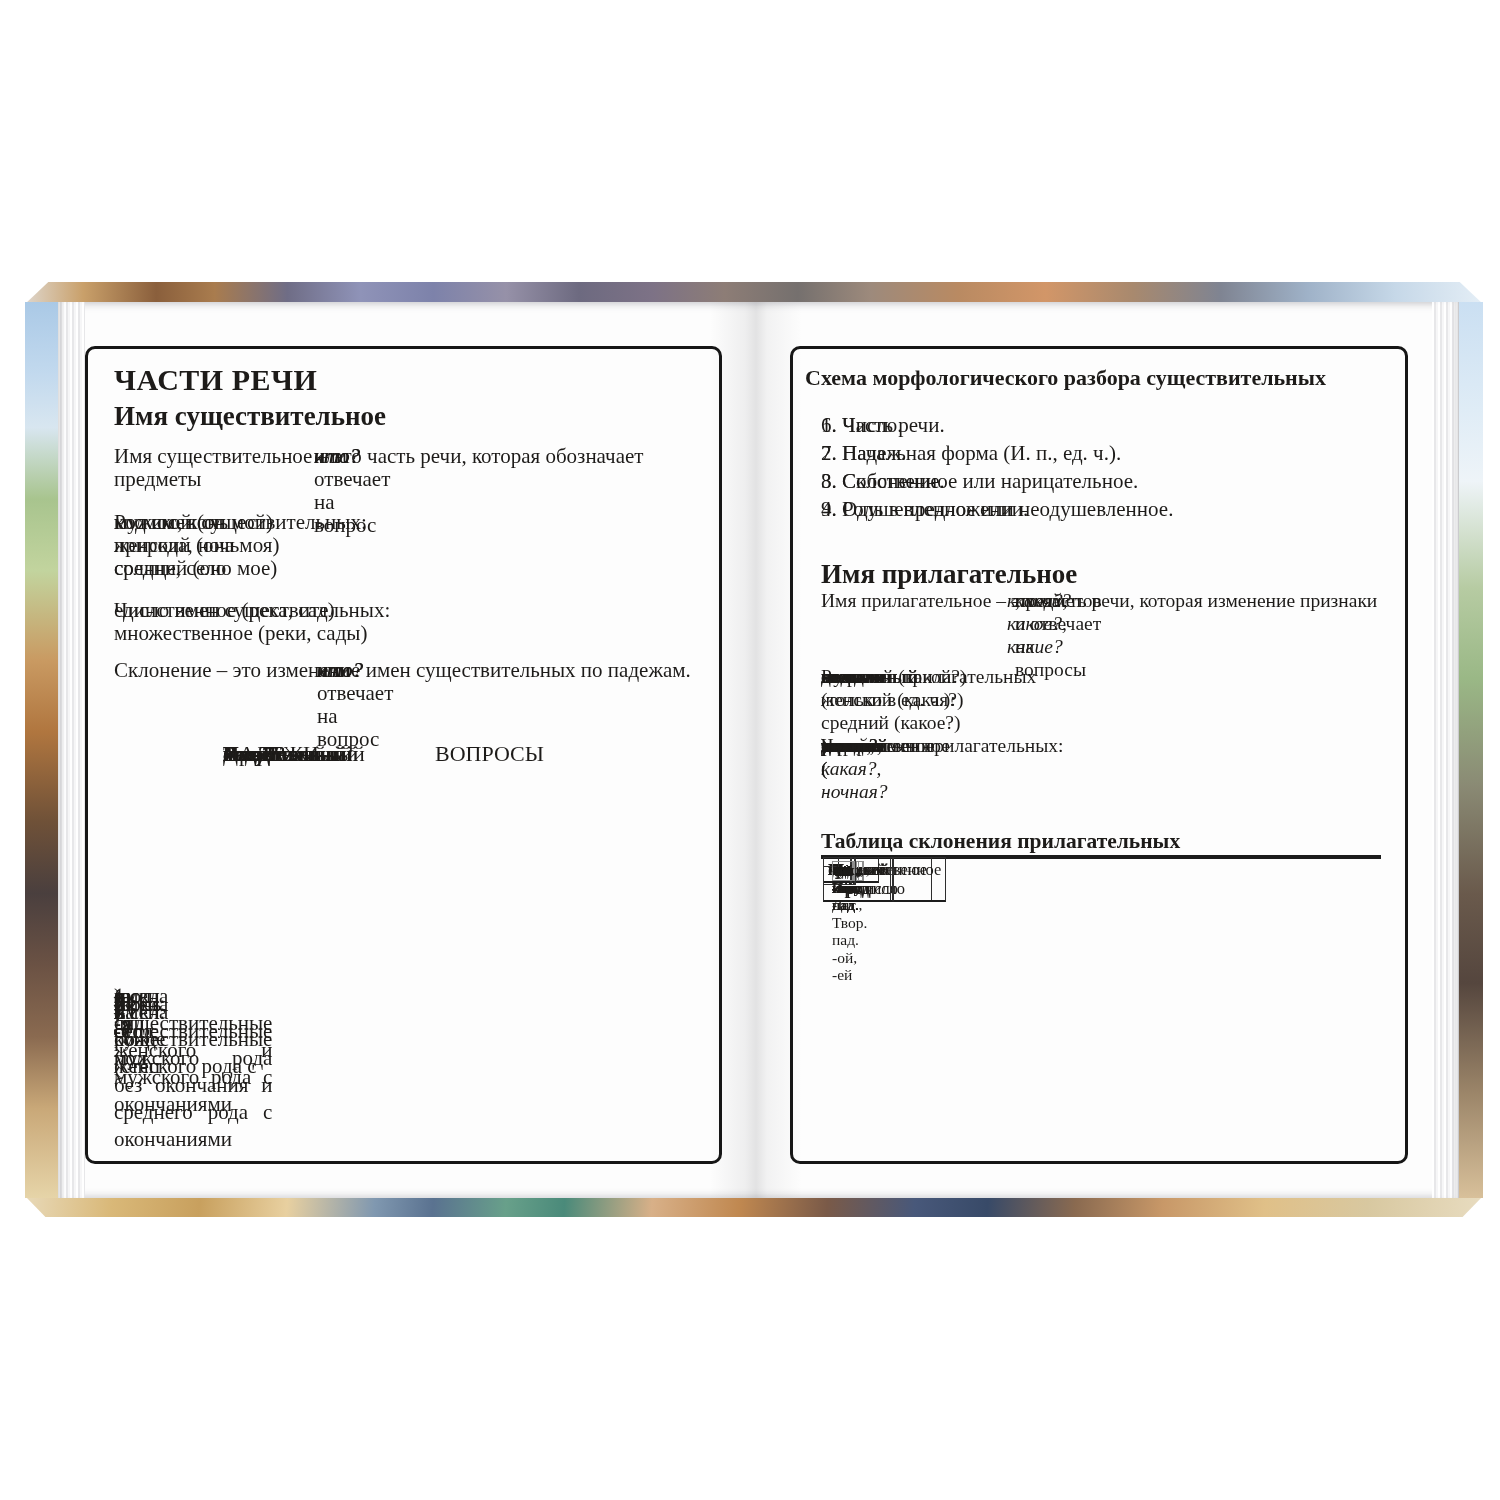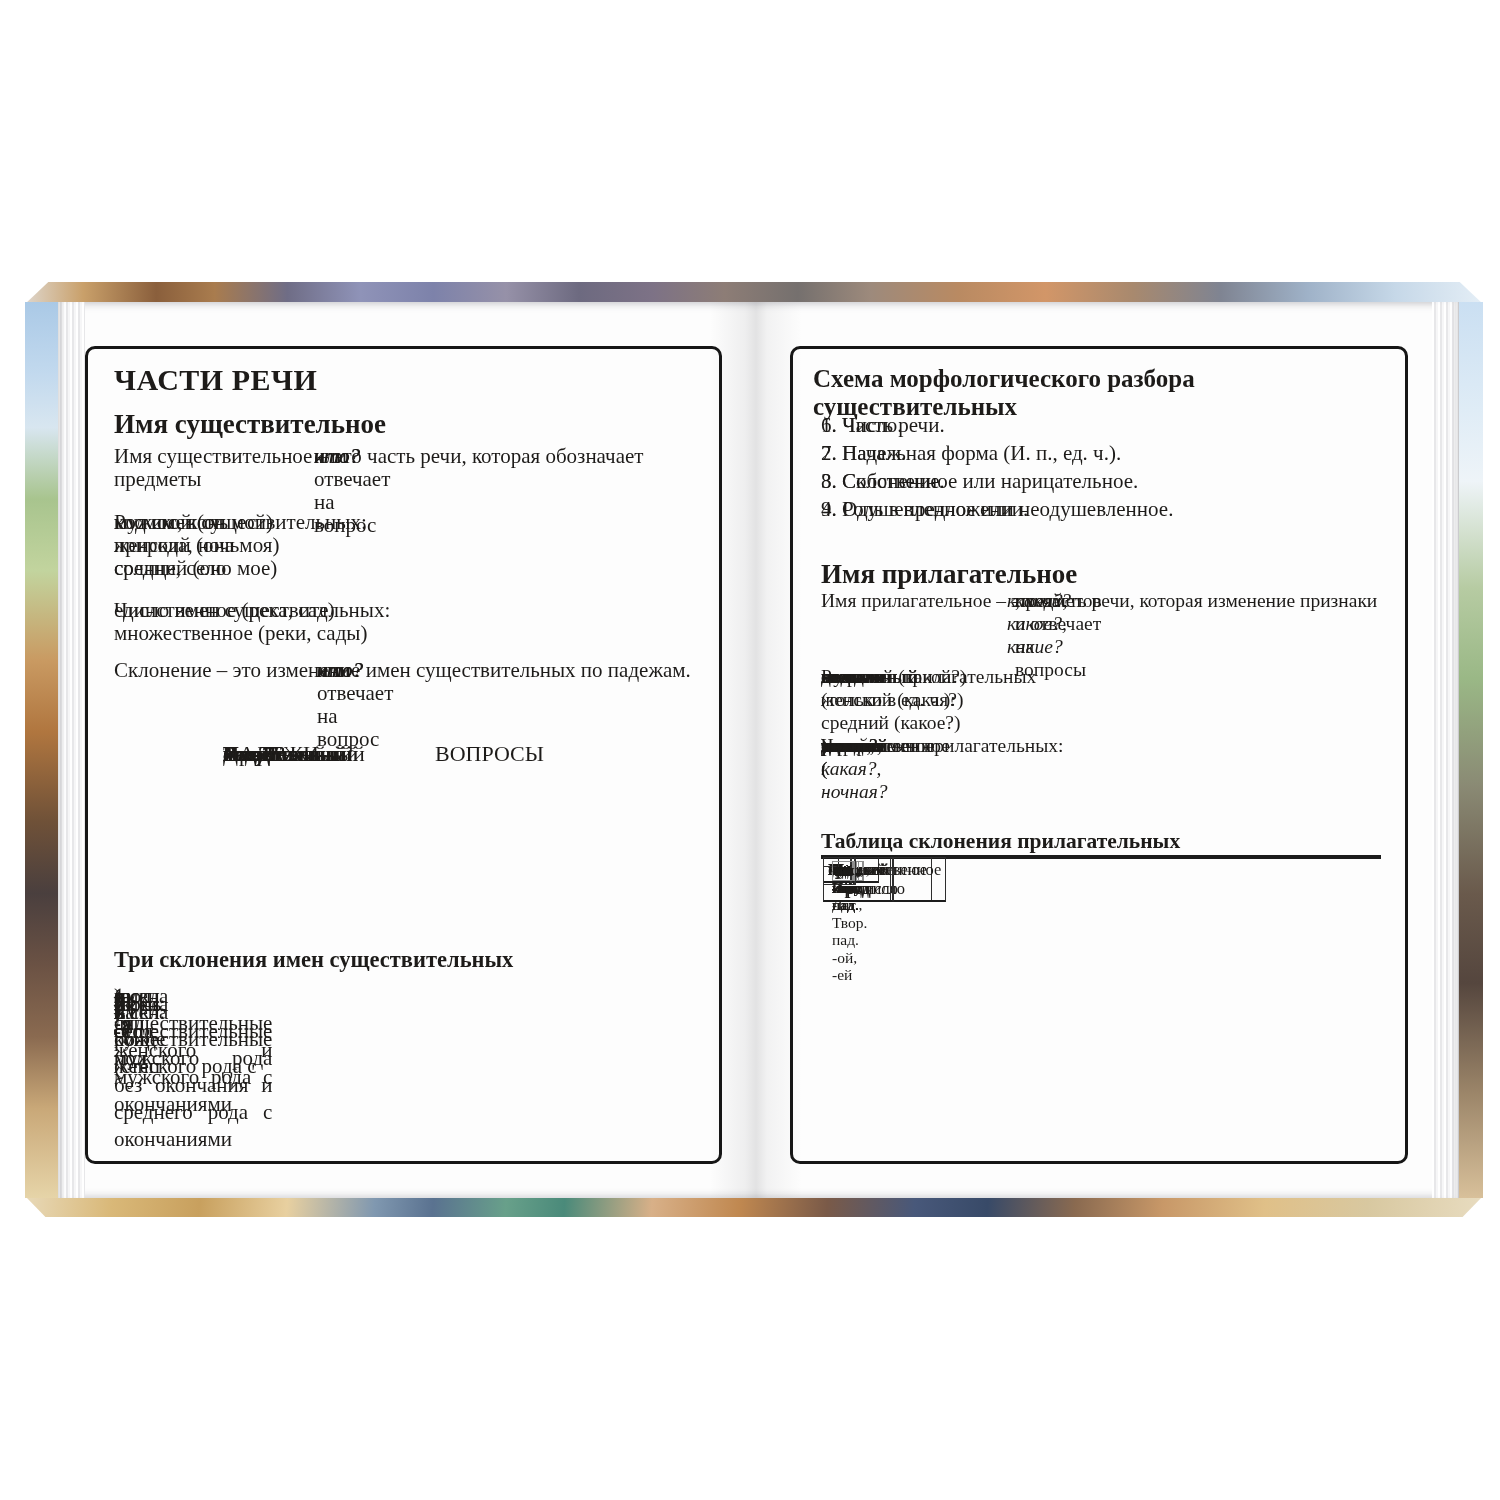--- a/index.html
+++ b/index.html
@@ -32,39 +32,39 @@
   .gutter{position:absolute;top:0;bottom:0;left:652px;width:92px;
     background:linear-gradient(90deg,rgba(0,0,0,0) 0%,rgba(110,110,115,.10) 38%,
       rgba(95,95,100,.17) 50%,rgba(110,110,115,.08) 62%,rgba(0,0,0,0) 100%);}
   
   .frame{position:absolute;border:3px solid #161616;border-radius:10px;background:transparent;}
   .frame.lp{left:27px;top:44px;width:631px;height:812px;}
   .frame.rp{left:732px;top:44px;width:612px;height:812px;}
   .frame *{position:absolute;}
   
   .lp-title{left:26px;top:14px;font-size:30px;font-weight:700;letter-spacing:.5px;}
-  .lp-h2{left:26px;top:52px;font-size:27px;font-weight:700;margin-top:8px;}
+  .lp-h2{left:26px;top:52px;font-size:27px;font-weight:700;}
   .lp-def{left:26px;top:96px;right:16px;font-size:21px;line-height:23px;}
   .lp-def .l2{display:block;margin-left:200px;}
   .grid3{display:grid;font-size:21px;line-height:23px;}
   .lp-gender{left:26px;top:162px;right:10px;grid-template-columns:262px 188px auto;}
   .lp-number{left:26px;top:250px;right:10px;grid-template-columns:262px auto;}
   .lp-skl{left:26px;top:310px;right:16px;font-size:21px;line-height:23px;}
   .lp-skl .l2{display:block;margin-left:203px;}
   .cases{left:135px;top:392px;display:grid;grid-template-columns:190px 94px auto;
     font-size:22px;line-height:26.5px;}
   .cases .span2{grid-column:2/4;padding-left:22px;}
   .cases .q{font-style:italic;}
   .lp-h3{left:26px;top:598px;font-size:22.5px;font-weight:700;}
   .lp-decls{left:26px;top:634px;right:14px;}
   .decl-item{position:static;display:grid;grid-template-columns:72px 36px 1fr;
     font-size:21px;line-height:27px;margin-bottom:8px;}
   .decl-text{text-align:justify;text-align-last:left;}
   
-  .rp-h1{left:20px;top:16px;font-size:25px;font-weight:700;}
+  .rp-h1{left:12px;top:16px;font-size:22px;font-weight:700;}
   .rp-scheme{left:28px;top:62px;right:8px;display:grid;grid-template-columns:366px auto;
     font-size:21px;line-height:28px;}
   .rp-h2{left:28px;top:210px;font-size:27px;font-weight:700;}
   .rp-def{left:28px;top:240px;right:10px;font-size:19.5px;line-height:23px;}
   .rp-def .l2{display:block;margin-left:194px;}
   .rp-def .l3{display:block;margin-left:186px;}
   .rp-gender{left:28px;top:316px;right:6px;grid-template-columns:212px 202px auto;
     font-size:19.5px;line-height:23px;}
   .rp-number{left:28px;top:385px;right:6px;grid-template-columns:212px auto;
     font-size:19.5px;line-height:23px;}
@@ -170,21 +170,20 @@
 
         <div>Творительный</div>
         <div class="q">кем?</div>
         <div class="q">чем?</div>
 
         <div>Предложный</div>
         <div class="q">о ком?</div>
         <div class="q">о чем?</div>
       </div>
 
-      <div class="lp-h3">Три склонения имен существительных</div>
 
       <div class="lp-decls">
         <div class="decl-item">
           <div>1 скл.</div>
           <div>–</div>
           <div class="decl-text">
                 <span>имена существительные женского и мужского рода с окончаниями </span>
                 <span class="b">-а, -я</span>
                 <span> (вод</span>
                 <span class="b">а</span>

